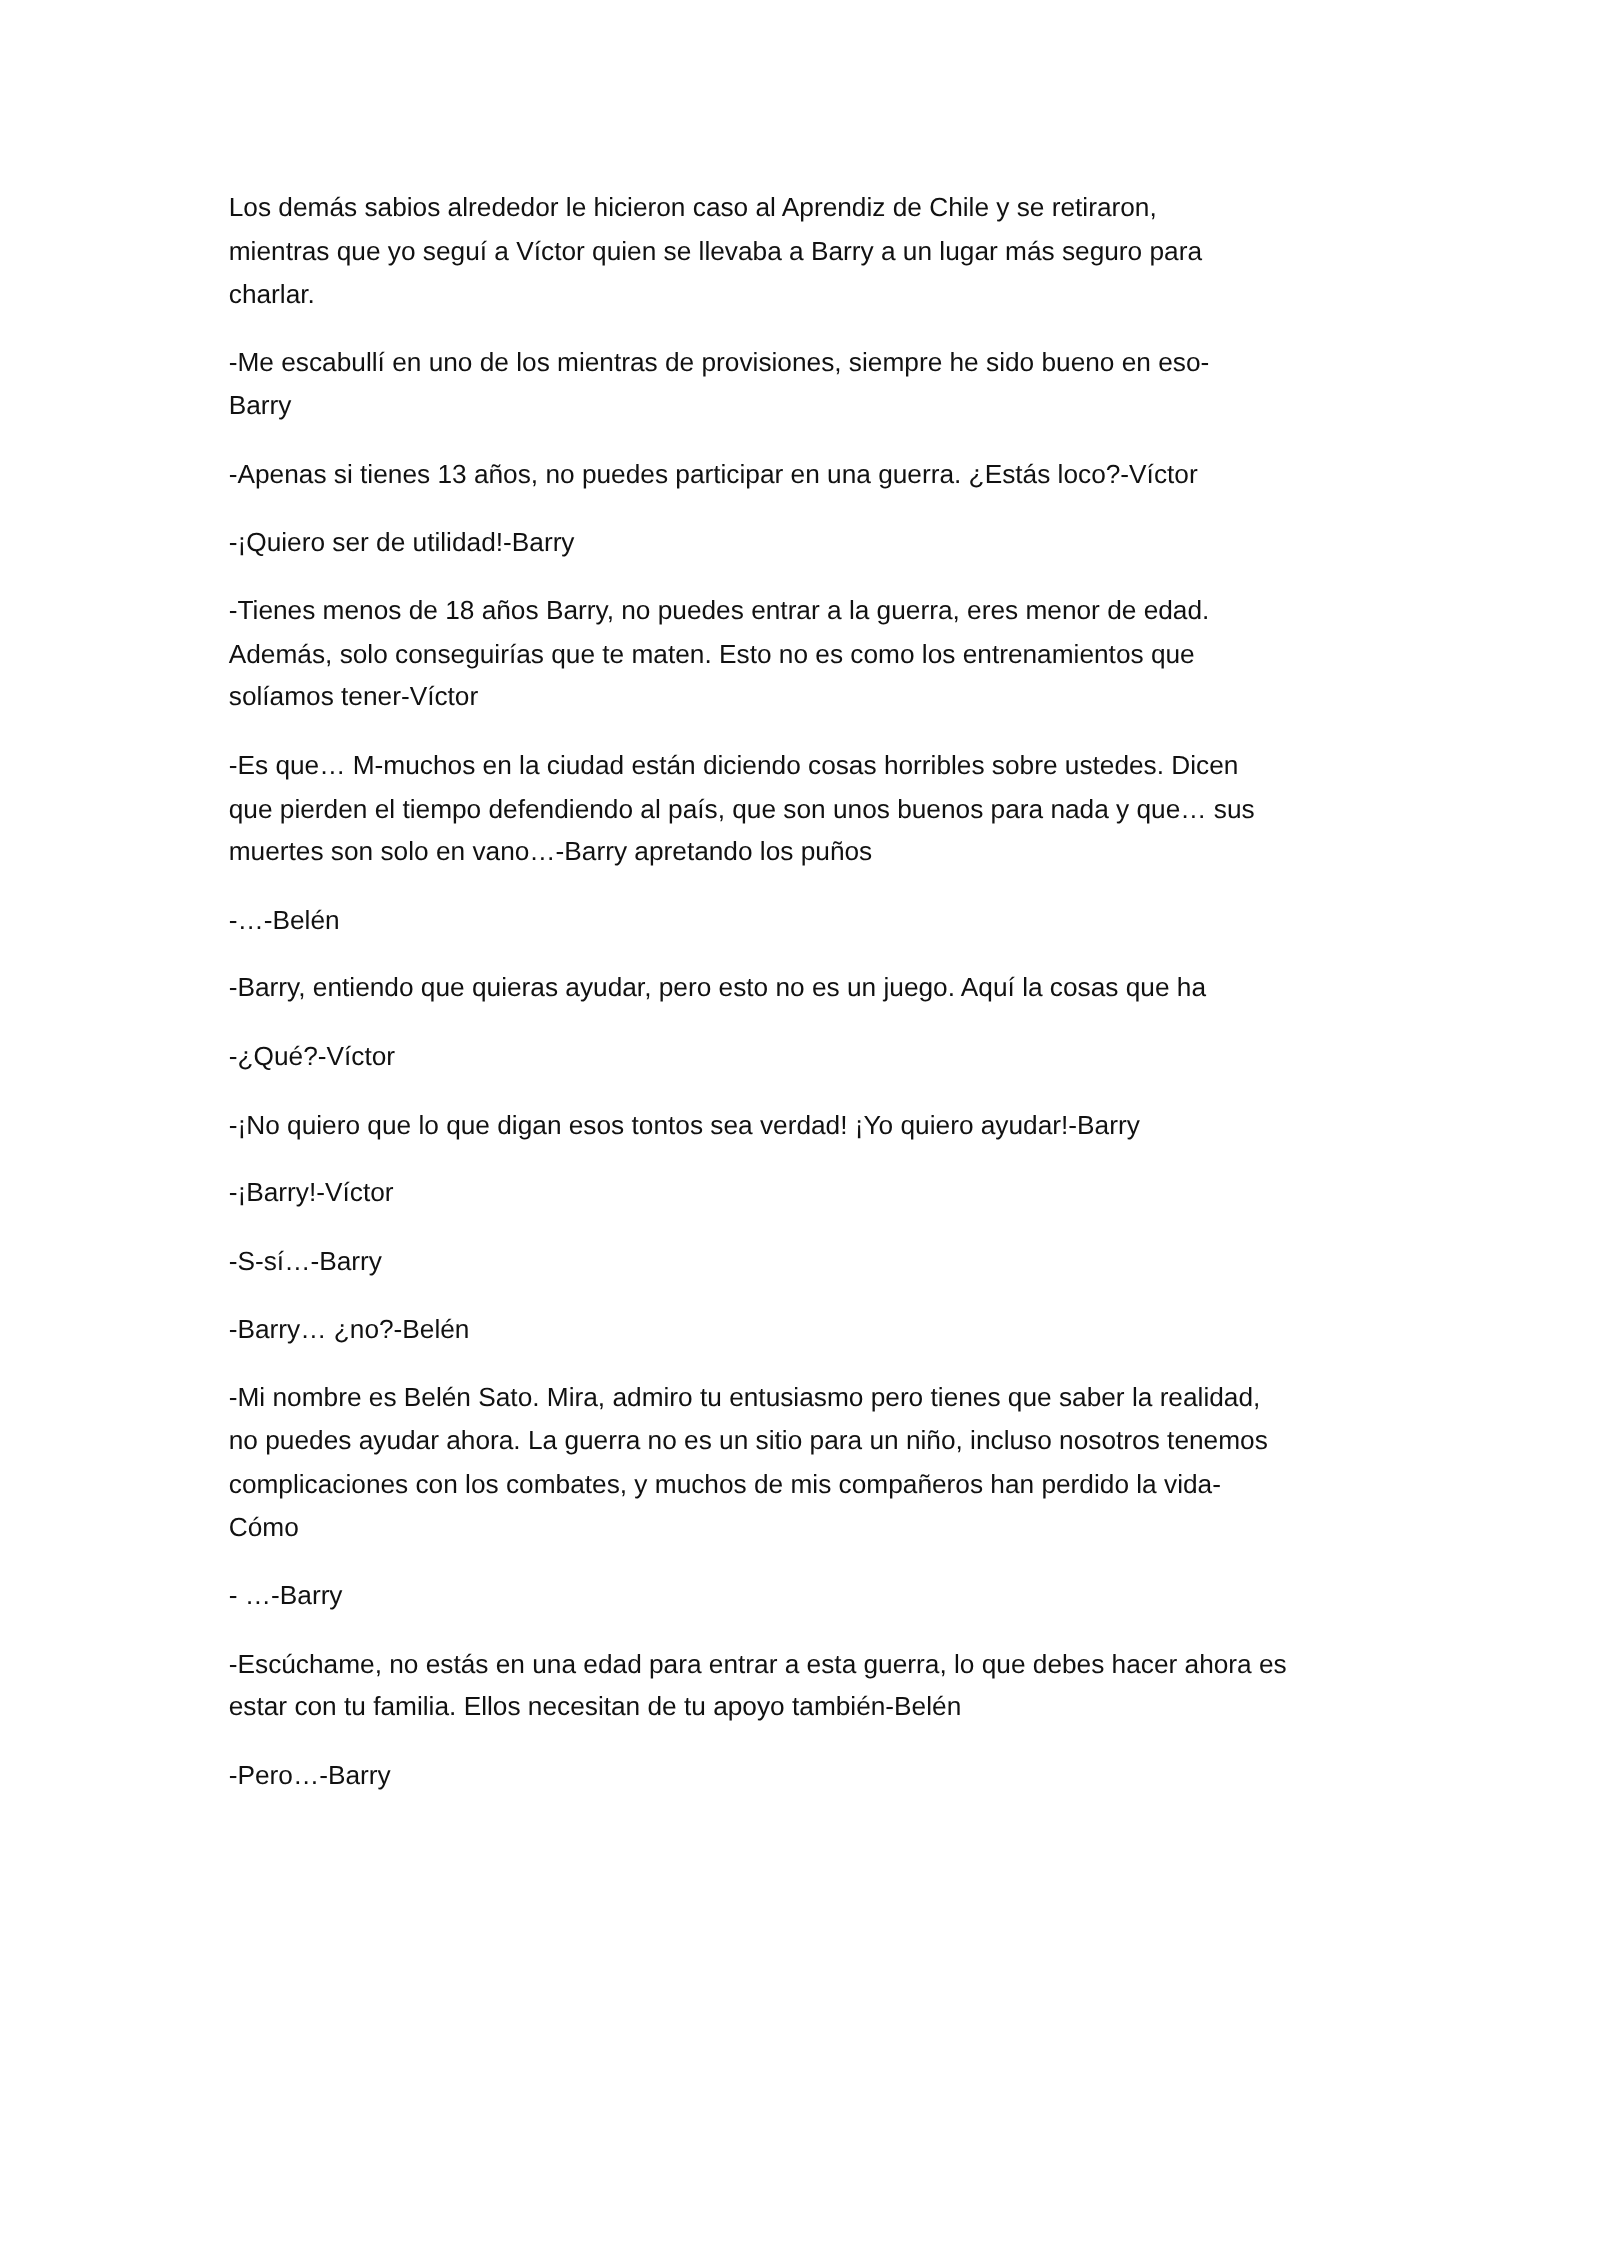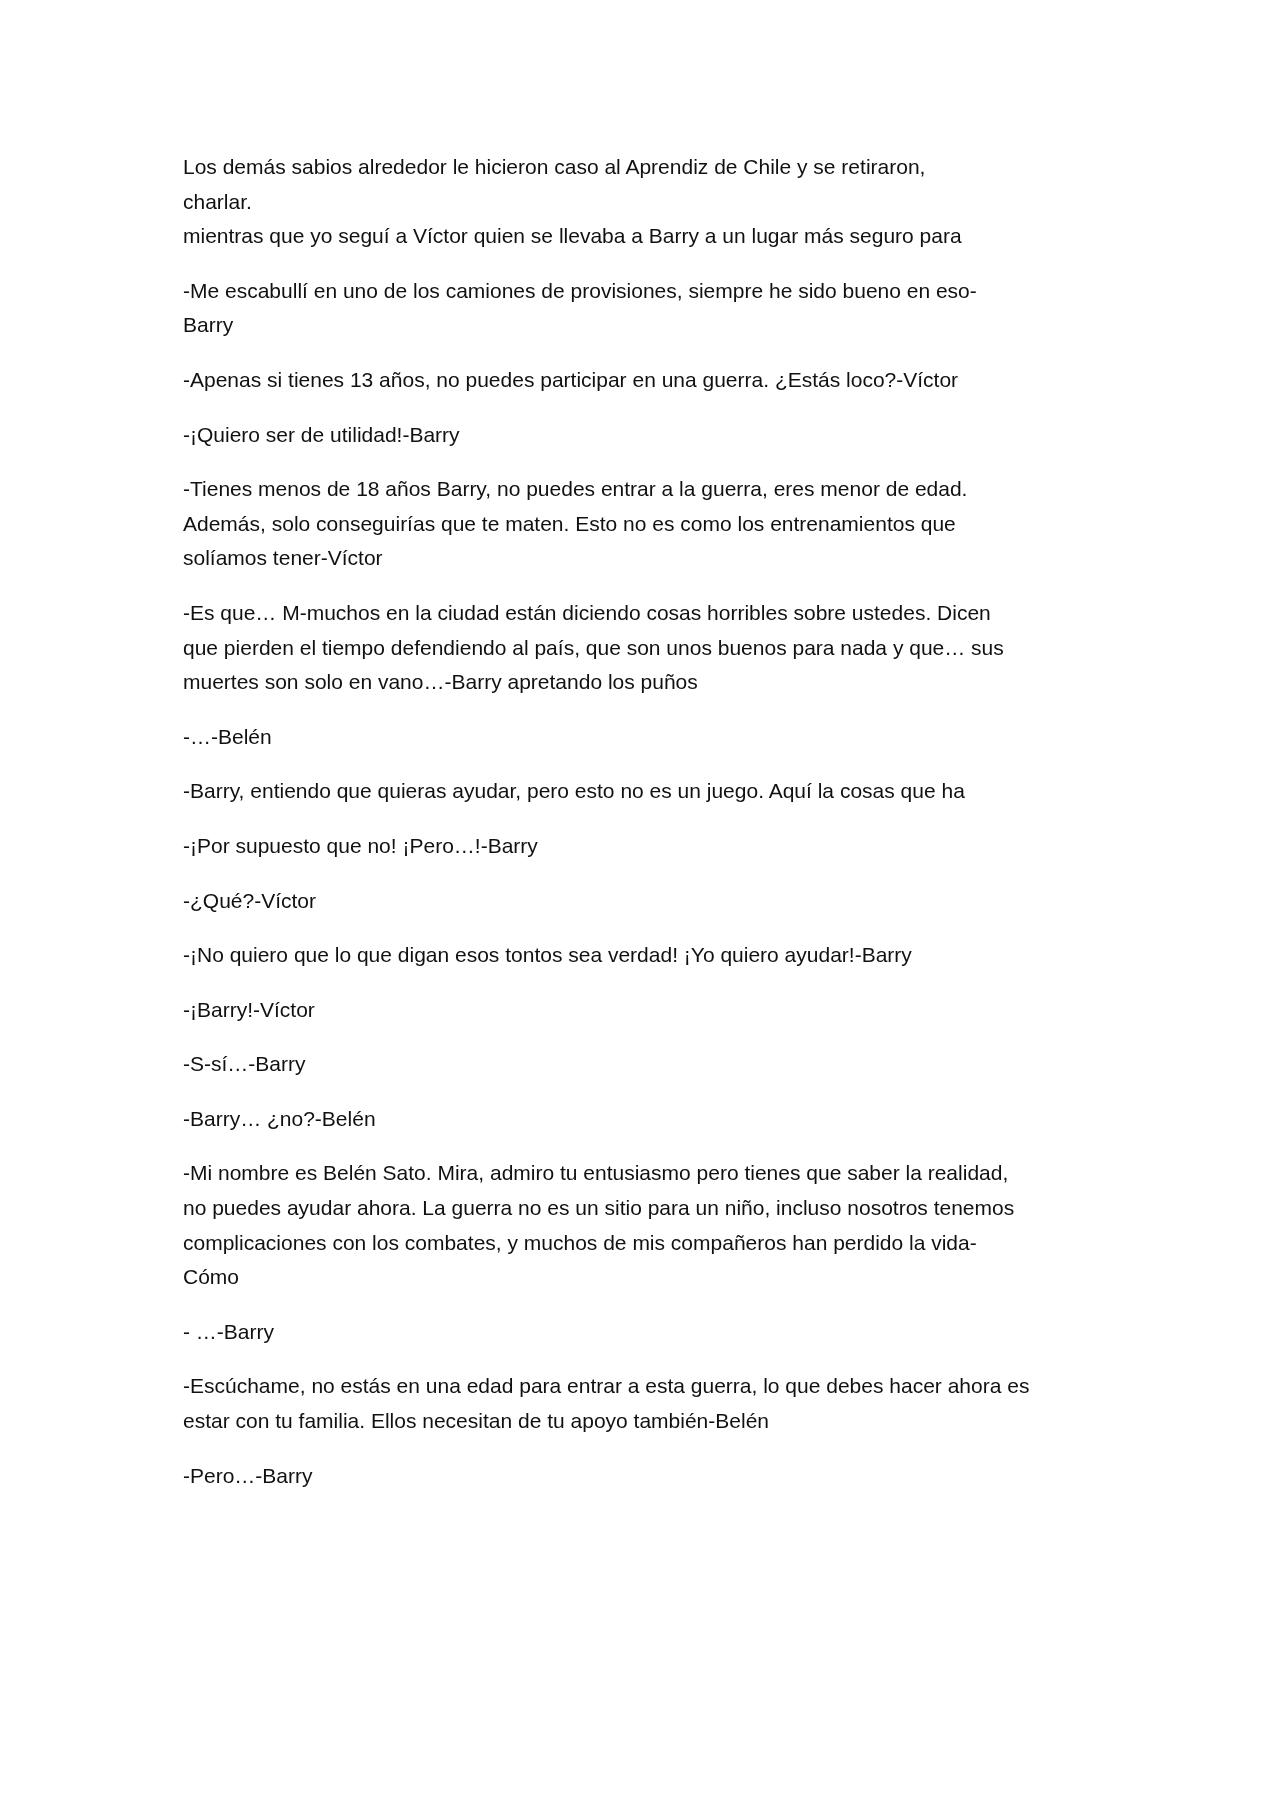--- a/index.html
+++ b/index.html
@@ -40,25 +40,25 @@
       white-space: pre;
     }
   </style>
 </head>
 <body>
 
 <div class="page">
   <div class="content" id="content">
       <p class="para">
         <span class="line">Los demás sabios alrededor le hicieron caso al Aprendiz de Chile y se retiraron,</span>
+        <span class="line">mientras que yo seguí a Víctor quien se llevaba a Barry a un lugar más seguro para</span>
         <span class="line">charlar.</span>
-        <span class="line">mientras que yo seguí a Víctor quien se llevaba a Barry a un lugar más seguro para</span>
       </p>
       <p class="para">
-        <span class="line">-Me escabullí en uno de los camiones de provisiones, siempre he sido bueno en eso-</span>
+        <span class="line">-Me escabullí en uno de los mientras de provisiones, siempre he sido bueno en eso-</span>
         <span class="line">Barry</span>
       </p>
       <p class="para">
         <span class="line">-Apenas si tienes 13 años, no puedes participar en una guerra. ¿Estás loco?-Víctor</span>
       </p>
       <p class="para">
         <span class="line">-¡Quiero ser de utilidad!-Barry</span>
       </p>
       <p class="para">
         <span class="line">-Tienes menos de 18 años Barry, no puedes entrar a la guerra, eres menor de edad.</span>
@@ -68,23 +68,20 @@
       <p class="para">
         <span class="line">-Es que… M-muchos en la ciudad están diciendo cosas horribles sobre ustedes. Dicen</span>
         <span class="line">que pierden el tiempo defendiendo al país, que son unos buenos para nada y que… sus</span>
         <span class="line">muertes son solo en vano…-Barry apretando los puños</span>
       </p>
       <p class="para">
         <span class="line">-…-Belén</span>
       </p>
       <p class="para">
         <span class="line">-Barry, entiendo que quieras ayudar, pero esto no es un juego. Aquí la cosas que ha</span>
-      </p>
-      <p class="para">
-        <span class="line">-¡Por supuesto que no! ¡Pero…!-Barry</span>
       </p>
       <p class="para">
         <span class="line">-¿Qué?-Víctor</span>
       </p>
       <p class="para">
         <span class="line">-¡No quiero que lo que digan esos tontos sea verdad! ¡Yo quiero ayudar!-Barry</span>
       </p>
       <p class="para">
         <span class="line">-¡Barry!-Víctor</span>
       </p>

